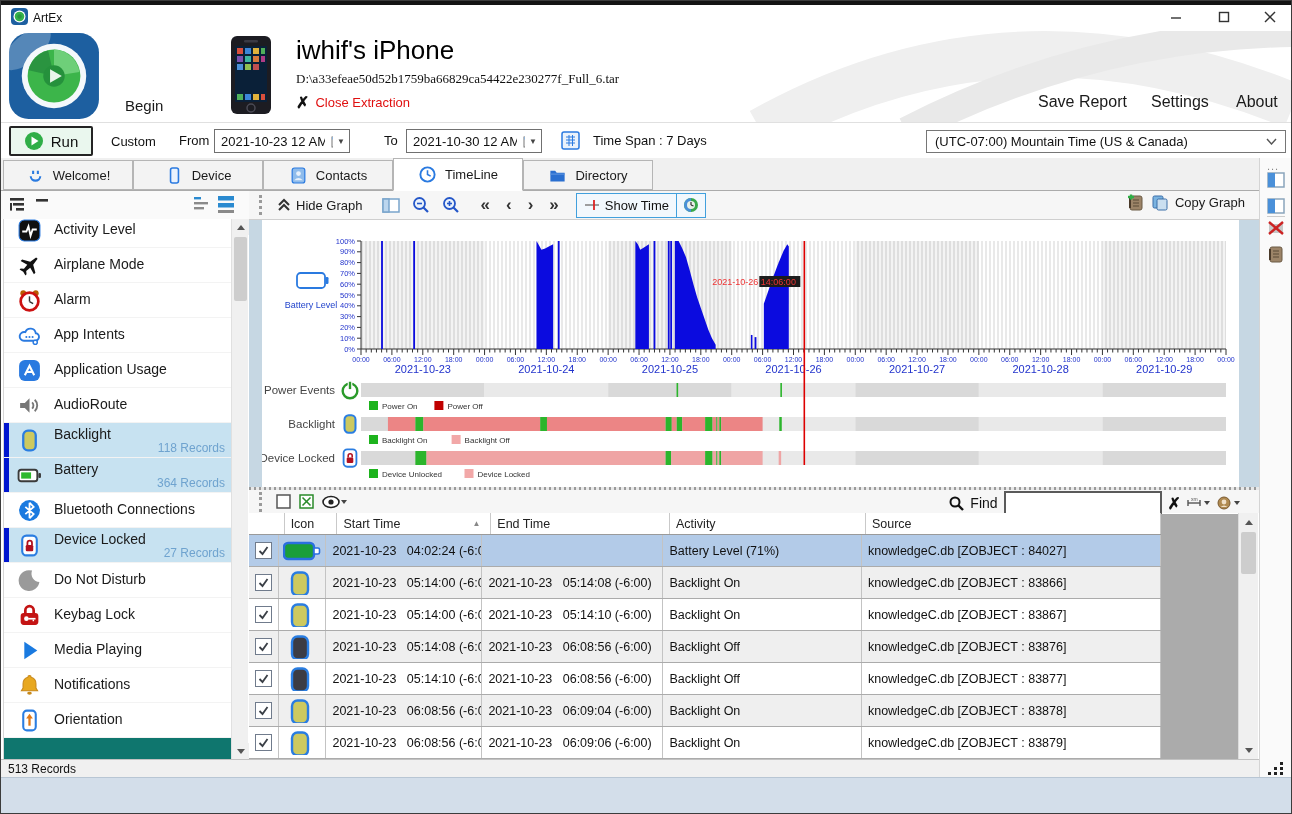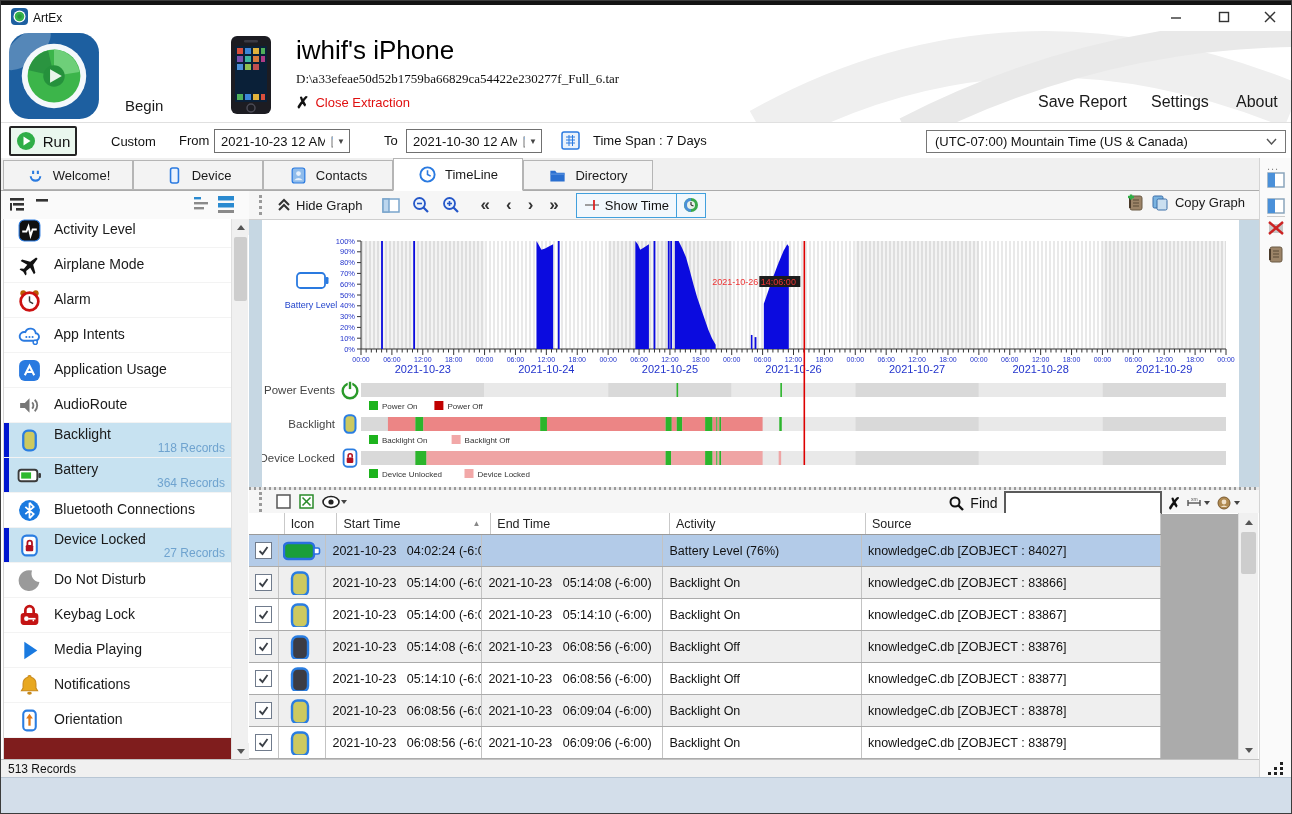--- a/index.html
+++ b/index.html
@@ -14,33 +14,33 @@
   .header{left:0;top:30px;width:1290px;height:91px;background:#fff;overflow:hidden;}
   .hlink{font-size:16px;color:#1a1a1a;top:62px;cursor:pointer;z-index:3;}
   .begin{left:124px;top:66px;font-size:15px;color:#1a1a1a;cursor:pointer;z-index:3;}
   .devtitle{left:295px;top:4px;font-size:26px;color:#000;z-index:3;}
   .devpath{left:295px;top:40px;font-size:13px;color:#101010;z-index:3;font-family:Liberation Serif, serif;}
   .closex{left:295px;top:62px;z-index:3;display:flex;align-items:center;gap:6px;cursor:pointer;}
   .closex .xg{font-size:16px;font-weight:bold;color:#111;}
   .closex .ct{font-size:13px;color:#e01010;}
   
   .filterbar{left:0;top:121px;width:1290px;height:36px;background:#fff;border-top:1px solid #e0e0e0;}
-  .runbtn{left:8px;top:3px;width:68px;height:30px;border:2px solid #242424;background:#eaf7ee;border-radius:2px;display:flex;align-items:center;justify-content:center;gap:7px;cursor:pointer;}
+  .runbtn{left:8px;top:3px;width:84px;height:30px;border:2px solid #242424;background:#eaf7ee;border-radius:2px;display:flex;align-items:center;justify-content:center;gap:7px;cursor:pointer;}
   .runbtn span{font-size:15px;color:#111;}
   .lbl13{font-size:13px;color:#111;}
   .datebox{top:6px;height:24px;border:1px solid #707070;background:#fff;display:flex;align-items:center;padding:0 4px;gap:4px;}
   .datebox input{border:0;outline:0;width:104px;font-size:13px;font-family:"Liberation Sans",sans-serif;color:#111;background:transparent;}
   .tzbox{left:925px;top:7px;width:360px;height:23px;border:1px solid #767676;background:#fff;display:flex;align-items:center;justify-content:space-between;padding:0 8px;font-size:13px;color:#111;cursor:pointer;}
   
   .tabstrip{left:0;top:157px;width:1290px;height:33px;background:#f0f0f0;border-bottom:1px solid #ababab;}
   .tab{top:2px;height:30px;width:130px;background:#f3f3f3;border:1px solid #b5b5b5;display:flex;align-items:center;justify-content:center;gap:8px;font-size:13px;color:#1a1a1a;cursor:pointer;z-index:1;}
   .tab.active{background:#fff;border-bottom:1px solid #fff;height:33px;top:0;z-index:2;}
   
   .side-toolbar{left:0;top:190px;width:248px;height:28px;background:#fafafa;}
-  .side-list{left:2px;top:218px;width:228px;height:540px;background:#7f1d1d;overflow:hidden;border-left:1px solid #d7d7d7;}
+  .side-list{left:2px;top:218px;width:228px;height:540px;background:#0f766e;overflow:hidden;border-left:1px solid #d7d7d7;}
   .sitem{position:relative;height:34px;border-bottom:1px solid #f3f3f3;cursor:pointer;background:#fff;}
   .sitem.sel{background:#c7e2f1;}
   .sitem .selbar{position:absolute;left:0;top:0;width:5px;height:100%;background:#0016d0;}
   .sitem .sic{position:absolute;left:12px;top:4px;width:26px;height:26px;display:flex;align-items:center;justify-content:center;}
   .sitem .slb{position:absolute;left:50px;top:8px;font-size:14px;color:#1a1a1a;white-space:nowrap;}
   .sitem.sel .slb{top:3px;}
   .sitem .srec{position:absolute;right:6px;bottom:2px;font-size:12px;color:#6fa3cf;}
   .sscroll{left:230px;top:218px;width:17px;height:540px;background:#f0f0f0;border-left:1px solid #e0e0e0;}
   .sb-btn{left:0;width:17px;height:16px;background:#f0f0f0;display:flex;align-items:center;justify-content:center;cursor:pointer;}
   .sb-thumb{left:2px;width:13px;background:#cdcdcd;border-radius:2px;}
@@ -946,21 +946,21 @@
               <path d="M1.5,6 L4.5,9 L9.5,2" stroke="#3a3f46" stroke-width="1.8" fill="none"></path>
             </svg></div></div>
         <div class="c" style="width: 48px; justify-content: center; padding-left: 0px;"><svg width="38" height="38" viewBox="0 0 38 24">
             <g transform="translate(0,3)">
               <rect x="1" y="1" width="30" height="16" rx="4" fill="#1a9e3a" stroke="#2a6fe0" stroke-width="2.4"></rect>
               <path d="M31,6 h4 a1.5,1.5 0 0 1 1.5,1.5 v3 a1.5,1.5 0 0 1 -1.5,1.5 h-4 Z" fill="#fff" stroke="#2a6fe0" stroke-width="1.6"></path>
             </g>
           </svg></div>
         <div class="c" style="width: 154px;">2021-10-23   04:02:24 (-6:00)</div>
         <div class="c" style="width: 180px;"></div>
-        <div class="c" style="width: 198px;">Battery Level (76%)</div>
+        <div class="c" style="width: 198px;">Battery Level (71%)</div>
         <div class="c" style="width: 302px;">knowledgeC.db [ZOBJECT : 84027]</div>
       </div>
       <div class="grow" style="background: rgb(239, 239, 239);">
         <div class="c" style="width: 30px; justify-content: center; padding-left: 0px;"><div class="chk"><svg width="11" height="11">
               <path d="M1.5,6 L4.5,9 L9.5,2" stroke="#3a3f46" stroke-width="1.8" fill="none"></path>
             </svg></div></div>
         <div class="c" style="width: 48px; justify-content: center; padding-left: 0px;"><svg width="24" height="24" viewBox="0 0 24 24">
             <rect x="2" y="1.5" width="16" height="23" rx="5.5" fill="#cdc95f" stroke="#2a7de1" stroke-width="2.4"></rect>
           </svg></div>
         <div class="c" style="width: 154px;">2021-10-23   05:14:00 (-6:00)</div>

